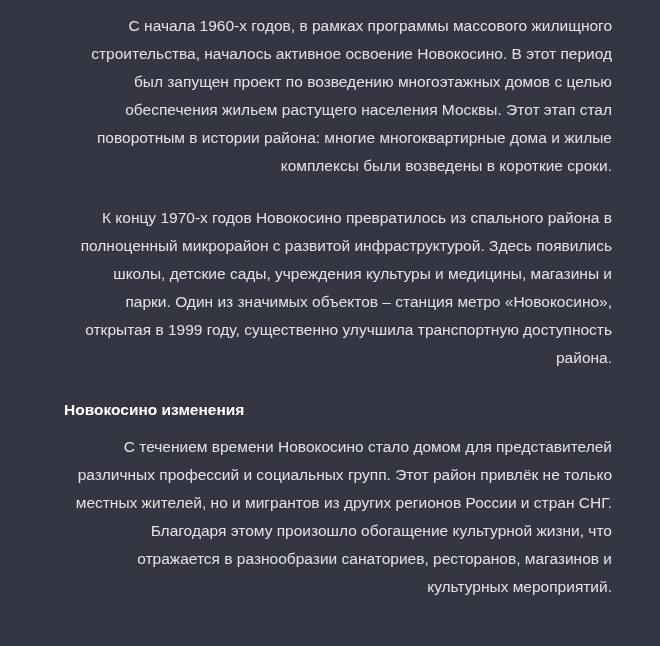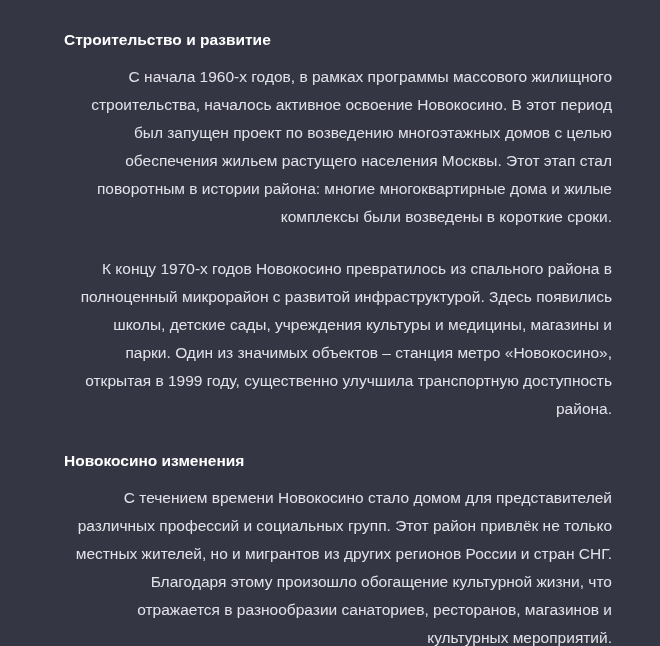--- a/index.html
+++ b/index.html
@@ -35,21 +35,20 @@
     .paragraph:last-child {
       margin-bottom: 0;
     }
   </style>
 </head>
 <body>
 
 <div class="content">
 
   <section>
-    <h3 class="section-heading">Строительство и развитие</h3>
     <p class="paragraph">С начала 1960-х годов, в рамках программы массового жилищного строительства, началось активное освоение Новокосино. В этот период был запущен проект по возведению многоэтажных домов с целью обеспечения жильем растущего населения Москвы. Этот этап стал поворотным в истории района: многие многоквартирные дома и жилые комплексы были возведены в короткие сроки.</p>
     <p class="paragraph">К концу 1970-х годов Новокосино превратилось из спального района в полноценный микрорайон с развитой инфраструктурой. Здесь появились школы, детские сады, учреждения культуры и медицины, магазины и парки. Один из значимых объектов – станция метро «Новокосино», открытая в 1999 году, существенно улучшила транспортную доступность района.</p>
   </section>
 
   <section>
     <h3 class="section-heading second">Новокосино изменения</h3>
     <p class="paragraph">С течением времени Новокосино стало домом для представителей различных профессий и социальных групп. Этот район привлёк не только местных жителей, но и мигрантов из других регионов России и стран СНГ. Благодаря этому произошло обогащение культурной жизни, что отражается в разнообразии санаториев, ресторанов, магазинов и культурных мероприятий.</p>
   </section>
 
 </div>

